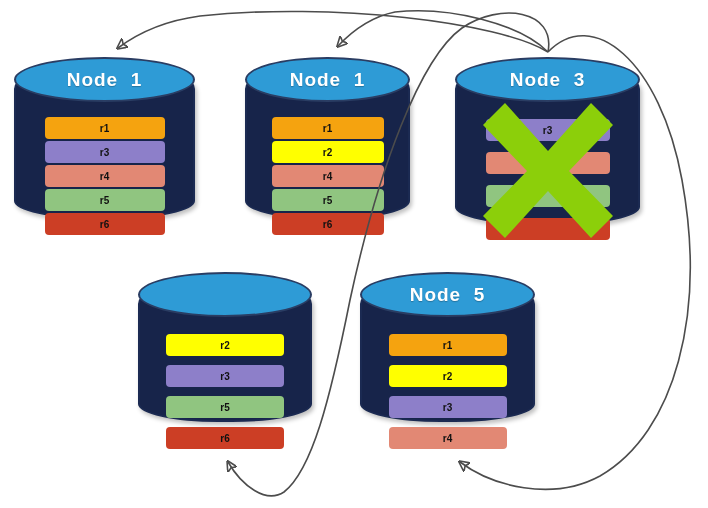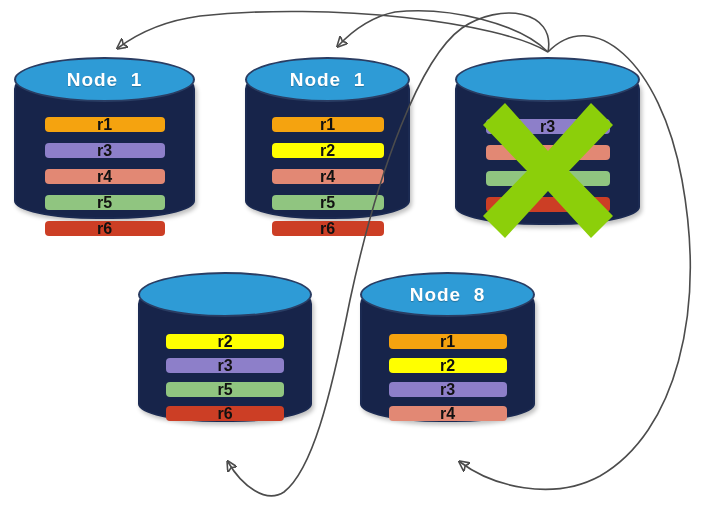--- a/index.html
+++ b/index.html
@@ -25,23 +25,23 @@
   }
   .cyl-title{
     position:absolute;left:0;top:0;width:100%;height:45px;
     display:flex;align-items:center;justify-content:center;
     color:#ffffff;font-weight:bold;font-size:19px;letter-spacing:1px;
     z-index:4;white-space:pre;
     text-shadow:0 1px 1px rgba(0,0,0,0.25);
   }
   .bars{position:absolute;left:0;width:100%;z-index:2;}
   .bar{
-    height:15px;margin:0 auto 11px auto;border-radius:4px;
+    height:22px;margin:0 auto 2px auto;border-radius:4px;
     display:flex;align-items:center;justify-content:center;
-    font-size:16px;font-weight:bold;color:#111;line-height:13px;
+    font-size:10px;font-weight:bold;color:#111;line-height:13px;
   }
   .xmark{position:absolute;z-index:6;pointer-events:none;}
 
   svg.arrows{position:absolute;left:0;top:0;width:708px;height:508px;z-index:5;}
   svg.arrows path{fill:none;stroke:#4c4c4c;stroke-width:1.6;}
 </style>
 </head>
 <body>
 
 <div id="stage">
@@ -68,20 +68,21 @@
       <div class="bar" style="width:112px;background:#FFFF00;">r2</div>
       <div class="bar" style="width:112px;background:#E28874;">r4</div>
       <div class="bar" style="width:112px;background:#90C580;">r5</div>
       <div class="bar" style="width:112px;background:#CC3E25;">r6</div>
     </div>
   </div>
 
   <div class="node" style="left:455px;top:57px;width:185px;height:178px;">
     <div class="cyl-body" style="height:146px;"></div>
     <div class="cyl-top"></div>
+    <div class="cyl-title">Node  3</div>
     <div class="bars" style="top:62px;">
       <div class="bar" style="width:124px;background:#8D7FC9;margin-bottom:11px;">r3</div>
       <div class="bar" style="width:124px;background:#E28874;margin-bottom:11px;"></div>
       <div class="bar" style="width:124px;background:#90C580;margin-bottom:11px;"></div>
       <div class="bar" style="width:124px;background:#CC3E25;"></div>
     </div>
     <svg class="xmark" width="130" height="135" viewBox="0 0 130 135" style="left:28px;top:46px;">
       <polygon points="22,0 65,48 108,0 130,22 86,68 130,113 108,135 65,88 22,135 0,113 44,68 0,22" fill="#8CCF0A"></polygon>
     </svg>
   </div>
@@ -93,21 +94,21 @@
       <div class="bar" style="width:118px;background:#FFFF00;margin-bottom:9px;">r2</div>
       <div class="bar" style="width:118px;background:#8D7FC9;margin-bottom:9px;">r3</div>
       <div class="bar" style="width:118px;background:#90C580;margin-bottom:9px;">r5</div>
       <div class="bar" style="width:118px;background:#CC3E25;">r6</div>
     </div>
   </div>
 
   <div class="node" style="left:360px;top:272px;width:175px;height:165px;">
     <div class="cyl-body" style="height:128px;"></div>
     <div class="cyl-top"></div>
-    <div class="cyl-title">Node  8</div>
+    <div class="cyl-title">Node  5</div>
     <div class="bars" style="top:62px;">
       <div class="bar" style="width:118px;background:#F5A30F;margin-bottom:9px;">r1</div>
       <div class="bar" style="width:118px;background:#FFFF00;margin-bottom:9px;">r2</div>
       <div class="bar" style="width:118px;background:#8D7FC9;margin-bottom:9px;">r3</div>
       <div class="bar" style="width:118px;background:#E28874;">r4</div>
     </div>
   </div>
 
   <svg class="arrows" viewBox="0 0 708 508">
     <defs>

